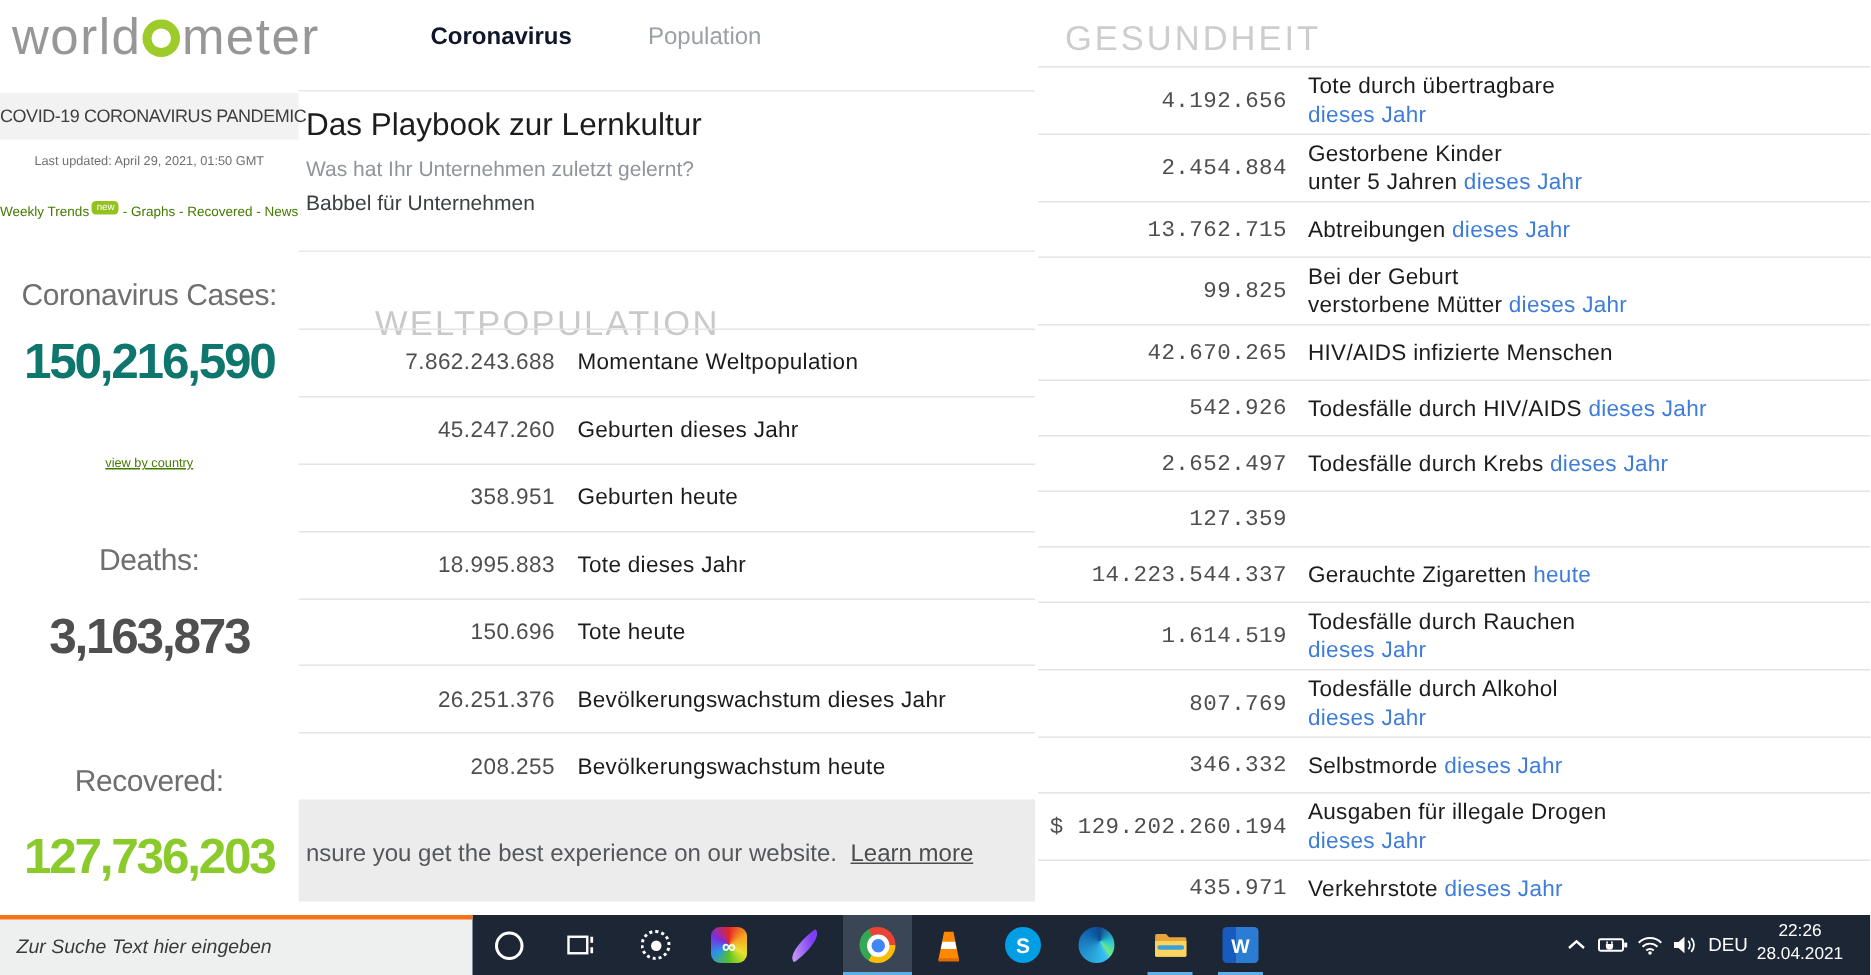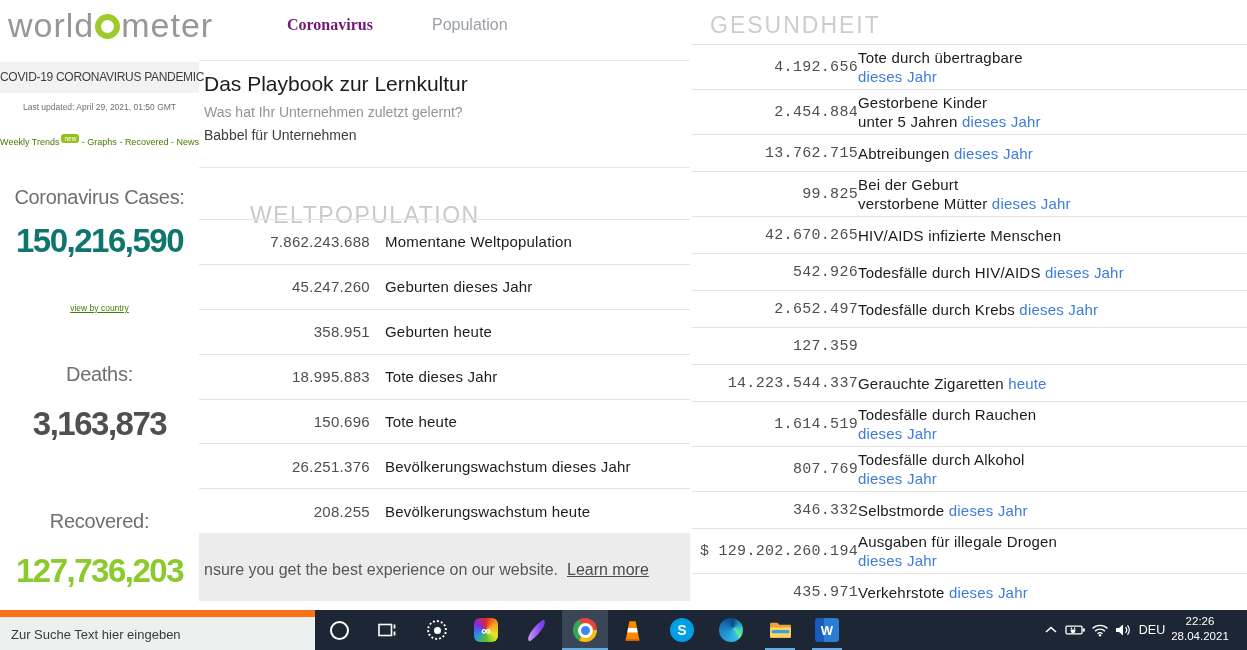--- a/index.html
+++ b/index.html
@@ -5,21 +5,21 @@
   html,body{margin:0;padding:0;background:#fff;}
   .screen{position:relative;width:1247px;height:650px;background:#fff;overflow:hidden;
           font-family:"Liberation Sans",sans-serif;-webkit-font-smoothing:antialiased;}
   .abs{position:absolute;}
 
   
   .logo{left:8px;top:6px;font-size:34px;color:#979797;letter-spacing:1px;cursor:pointer;}
   .logo-o{display:inline-block;width:13px;height:13px;border:6px solid #9CCB2A;border-radius:50%;
           margin:0 1px;vertical-align:-2px;}
   .nav-a{top:16px;font-size:16px;text-decoration:none;cursor:pointer;}
-  .nav-coronavirus{left:287px;color:#701a75;font-weight:bold;font-family:Liberation Serif, serif;}
+  .nav-coronavirus{left:287px;color:#0f172a;font-weight:bold;}
   .nav-population{left:432px;color:#9AA0A6;}
 
   
   .sidebar{left:0;top:55px;width:199px;height:553px;background:#fff;z-index:6;text-align:center;}
   .sb-banner{position:absolute;top:7px;left:0;width:100%;height:31px;line-height:31px;background:#F2F2F2;
              font-size:12px;letter-spacing:-0.3px;color:#3E3E3E;white-space:nowrap;}
   .sb-updated{position:absolute;top:47px;width:100%;font-size:8.5px;color:#6F6F6F;}
   .sb-links{position:absolute;top:80px;width:100%;font-size:9px;color:#457A00;}
   .sb-links a{color:#457A00;cursor:pointer;}
   .sb-badge{background:#95C11F;color:#fff;font-size:6.5px;padding:1px 3px;border-radius:3px;
@@ -48,32 +48,32 @@
   .mid-table .srow{height:43.9px;}
   .right-table{left:692px;top:44px;width:555px;}
   .right-table .srow{height:36px;}
   .right-table .srow.two{height:44px;}
   .srow{display:flex;align-items:center;border-top:1px solid #E4E4E4;}
   .num{font-size:15px;color:#4E4E4E;letter-spacing:0.3px;text-align:right;white-space:nowrap;}
   .mid-table .num{width:171px;}
   .right-table .num{width:166px;font-family:Liberation Mono, monospace;}
   .lbl{font-size:15px;color:#1C1C1C;letter-spacing:0.2px;line-height:19px;}
   .mid-table .lbl{margin-left:15px;}
-  .right-table .lbl{margin-left:0;}
+  .right-table .lbl{margin-left:14px;}
   a.blue{color:#3E7CD9;text-decoration:none;cursor:pointer;}
 
   .cookie{left:199px;top:533px;width:491px;height:68px;background:#ECECEC;z-index:4;
           font-size:16px;color:#55575A;}
   .cookie-inner{position:absolute;top:28px;left:5px;white-space:nowrap;}
   .cookie a{color:#4A4C4E;text-decoration:underline;margin-left:9px;cursor:pointer;}
 
   
   .taskbar{left:0;top:610px;width:1247px;height:40px;background:#1D2634;z-index:10;}
   .tb-search{position:absolute;left:0;top:0;width:315px;height:40px;background:#EEF0F0;
-             border-top:7px solid #f97316;box-sizing:border-box;cursor:text;}
+             border-top:3px solid #f97316;box-sizing:border-box;cursor:text;font-style:italic;}
   .tb-search span{display:block;margin:10px 0 0 11px;font-size:13px;color:#3A3A3A;}
   .tb-slot{position:absolute;top:0;height:40px;display:flex;align-items:center;justify-content:center;cursor:pointer;}
   .tb-active-tile{background:#3A4656;}
   .tb-underline{position:absolute;bottom:0;left:5px;right:5px;height:2px;background:#60AEE8;}
   .tb-underline.full{left:0;right:0;}
 
   .ic-cortana{width:15px;height:15px;border:2.5px solid #fff;border-radius:50%;display:block;}
   .ic-dial{width:16px;height:16px;border:2px dotted #fff;border-radius:50%;display:flex;
            align-items:center;justify-content:center;}
   .ic-dial i{width:7px;height:7px;background:#fff;border-radius:50%;display:block;}

